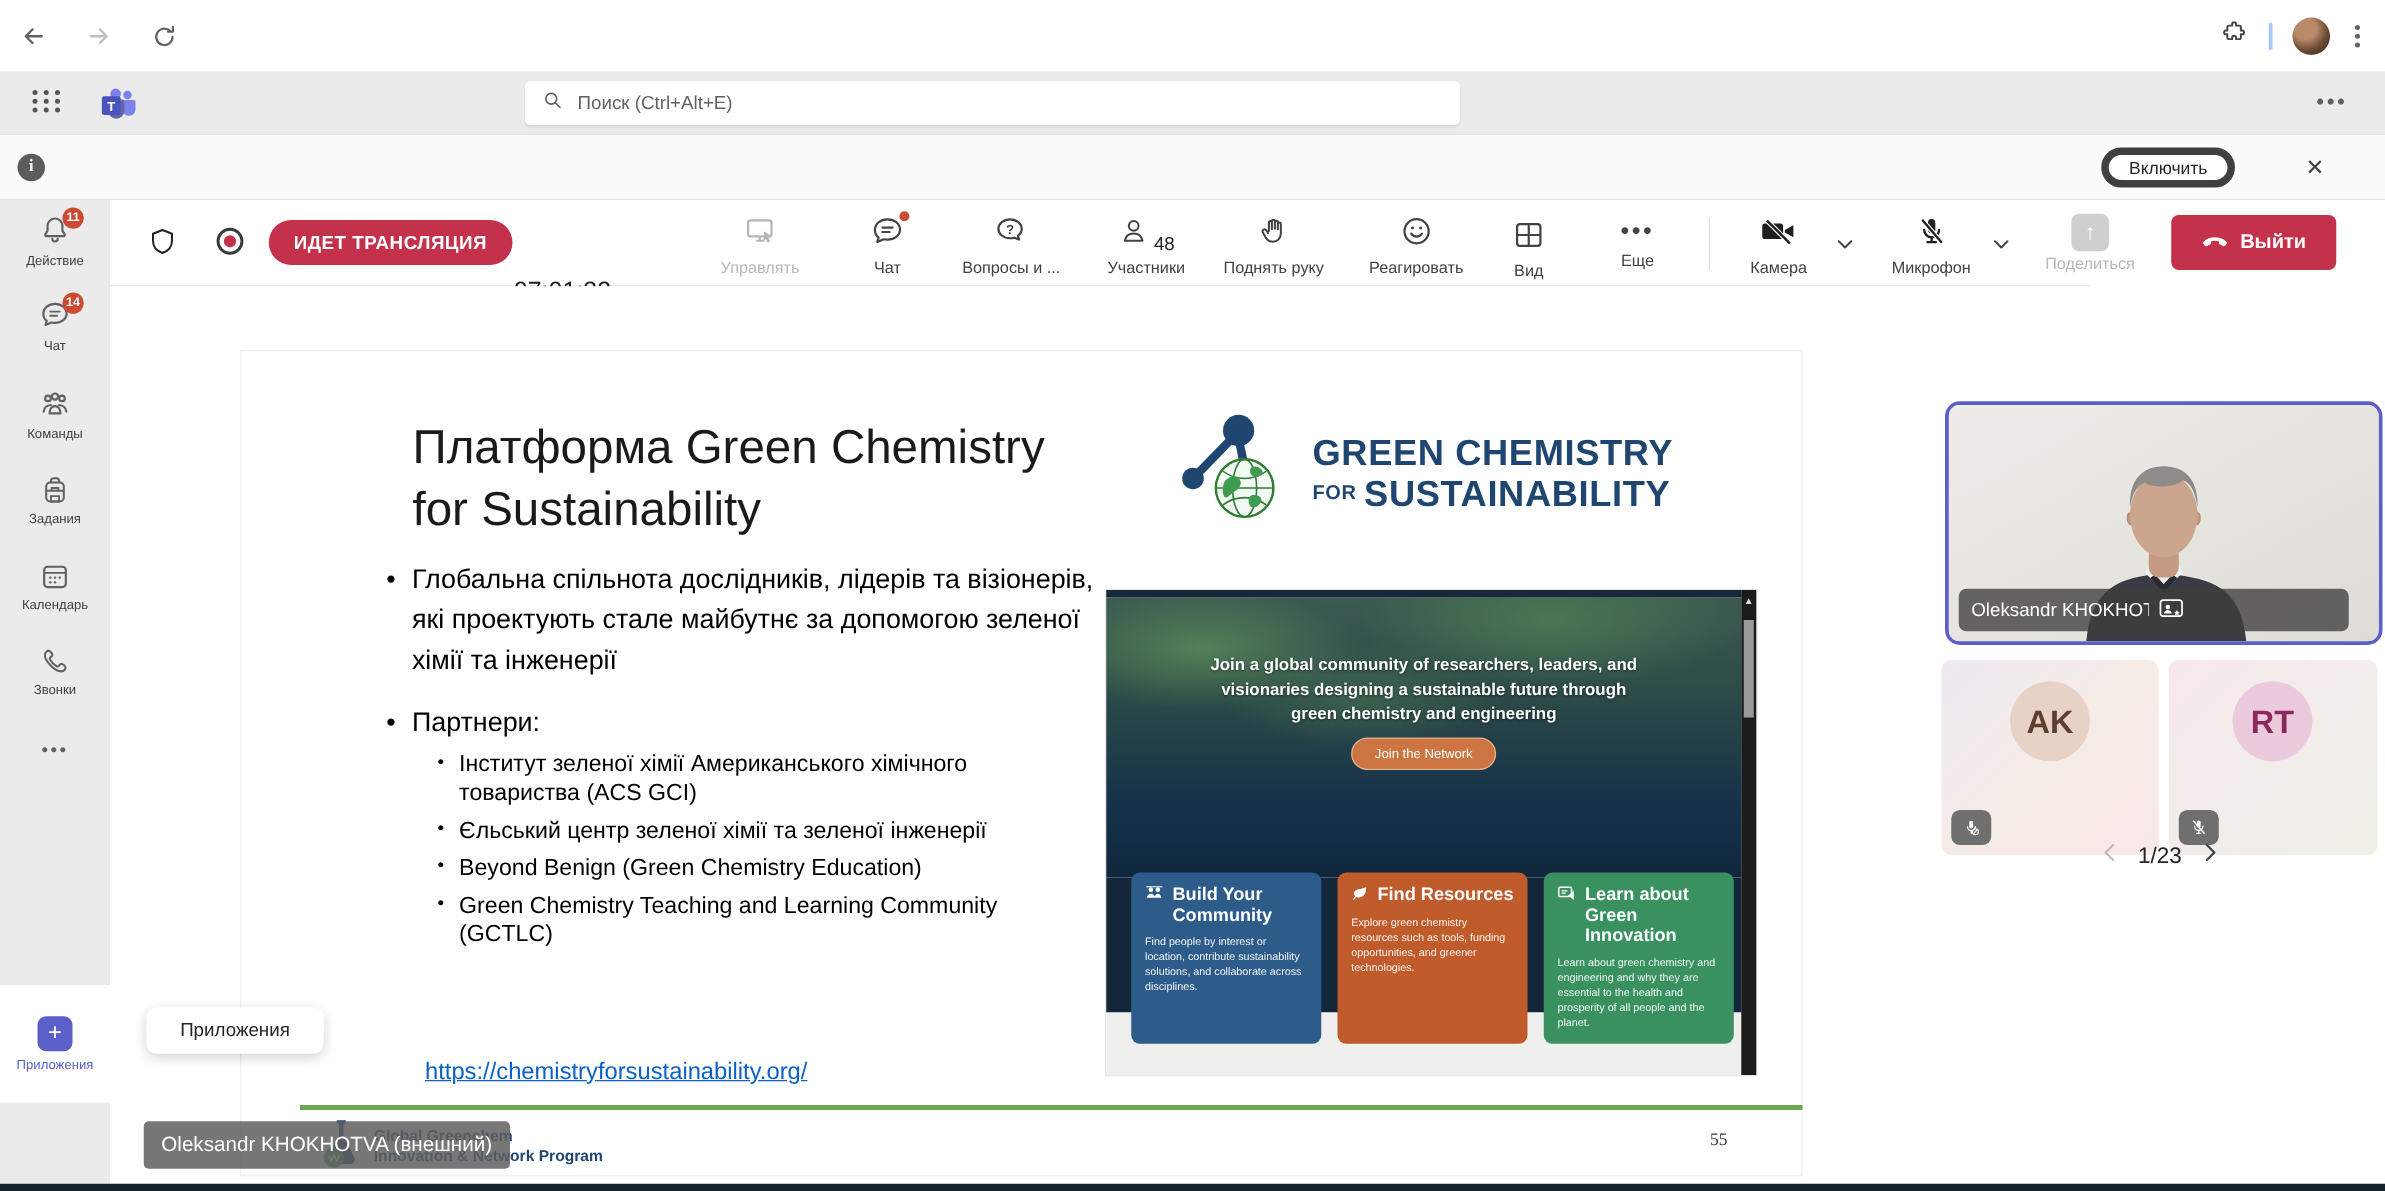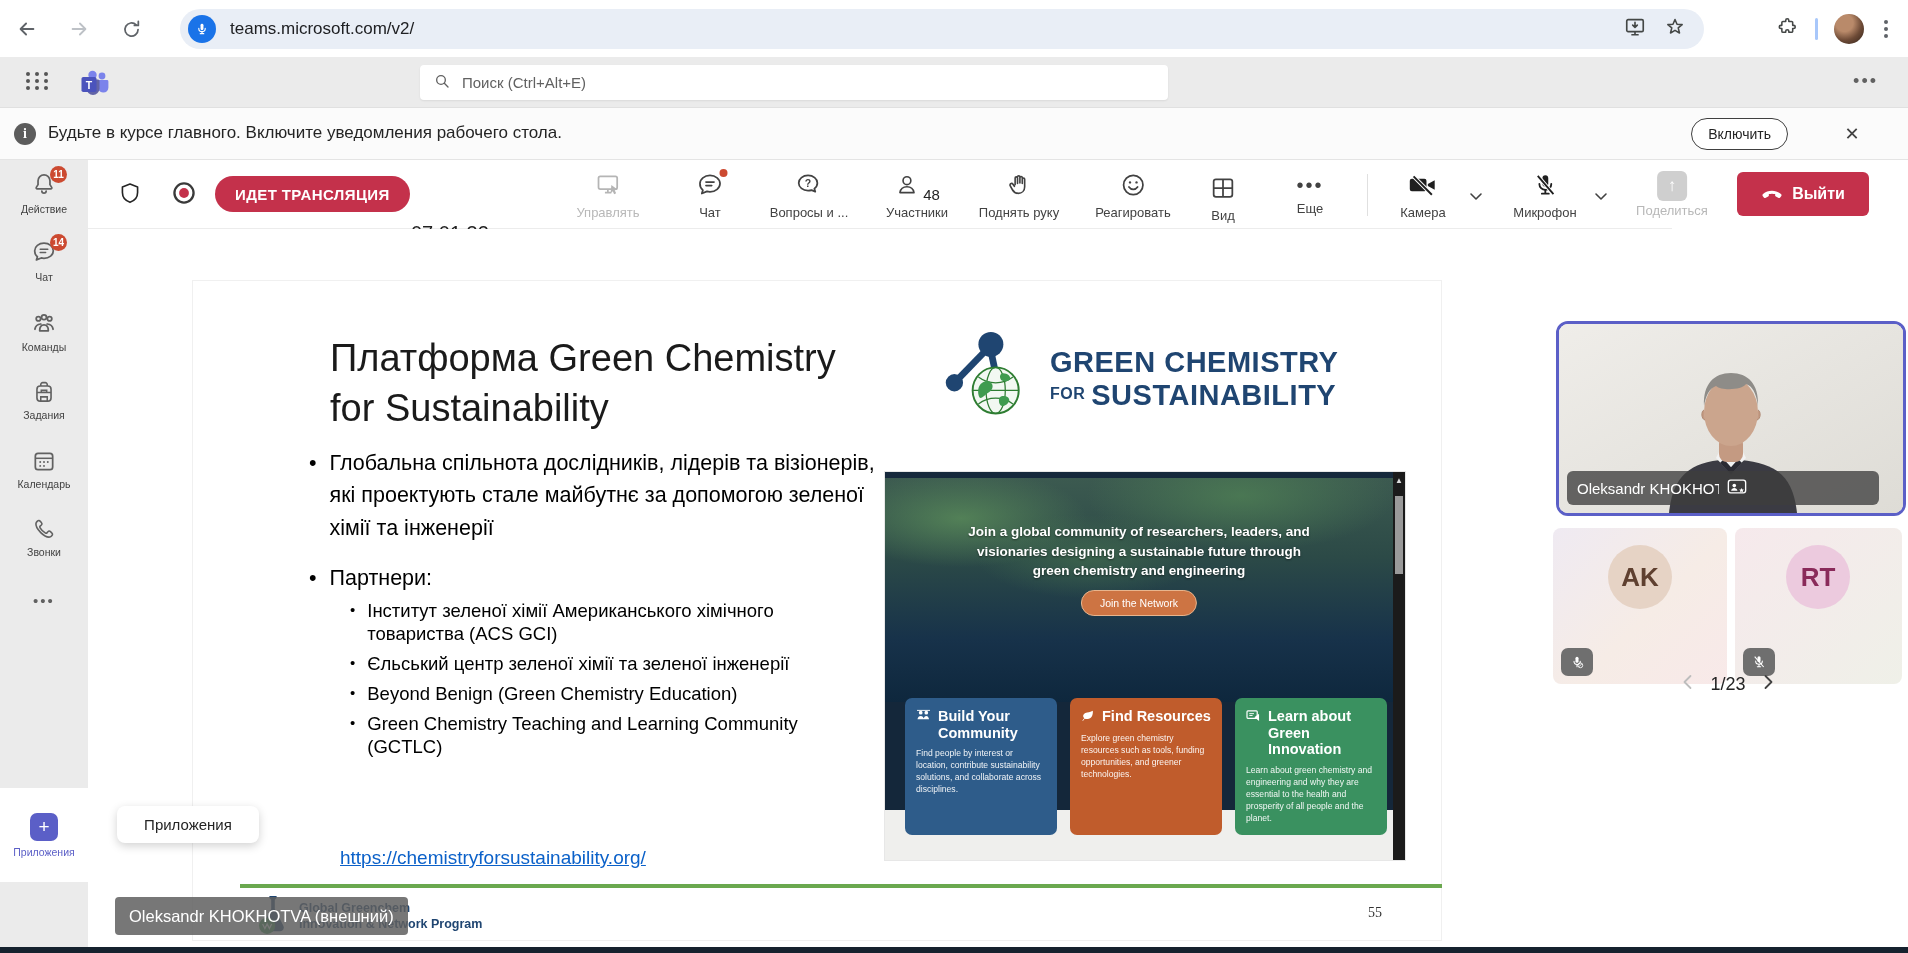--- a/index.html
+++ b/index.html
@@ -26,21 +26,21 @@
   .waffle i { width:4px; height:4px; border-radius:50%; background:#555; }
   .teams-logo { position:absolute; left:80px; top:12px; }
   .search-box { position:absolute; left:420px; top:8px; width:748px; height:35px; background:#fff; border-radius:4px; box-shadow:0 1px 2px rgba(0,0,0,.08); display:flex; align-items:center; }
   .search-box .ph { color:#616161; font-size:15px; margin-left:12px; }
   .teams-more { position:absolute; right:30px; top:14px; color:#616161; font-size:18px; letter-spacing:2px; cursor:pointer; }
 
   
   .banner { position:absolute; left:0; top:108px; width:1908px; height:52px; background:#fbfbfb; border-bottom:1px solid #e4e4e4; }
   .info-ico { position:absolute; left:14px; top:15px; width:22px; height:22px; border-radius:50%; background:#5c5c5c; color:#fff; font-size:14px; font-weight:bold; display:flex; align-items:center; justify-content:center; font-family:"Liberation Serif", serif; }
   .banner-text { position:absolute; left:48px; top:15px; font-size:17px; color:#242424; }
-  .banner-btn { position:absolute; right:120px; top:10px; height:32px; padding:0 16px; background:#fff; border:1px solid #404040; border-radius:16px; font-size:14px; color:#242424; display:flex; align-items:center; cursor:pointer; }
+  .banner-btn { position:absolute; right:120px; top:10px; height:32px; padding:0 16px; background:#fff; border:6px solid #404040; border-radius:16px; font-size:14px; color:#242424; display:flex; align-items:center; cursor:pointer; }
   .banner-close { position:absolute; right:42px; top:12px; width:28px; height:28px; display:flex; align-items:center; justify-content:center; font-size:18px; color:#424242; cursor:pointer; }
 
   
   .sidebar { position:absolute; left:0; top:160px; width:88px; height:787px; background:#ebebeb; }
   .side-item { position:absolute; left:0; width:88px; display:flex; flex-direction:column; align-items:center; cursor:pointer; }
   .side-item .lbl { font-size:10.5px; color:#424242; margin-top:3px; }
   .side-ico { position:relative; width:28px; height:28px; display:flex; align-items:center; justify-content:center; }
   .badge { position:absolute; top:-6px; right:-9px; min-width:17px; height:17px; border-radius:9px; background:#cc4a31; color:#fff; font-size:10px; font-weight:bold; display:flex; align-items:center; justify-content:center; padding:0 3px; }
   .side-dots { color:#616161; font-size:15px; letter-spacing:2px; }
   .apps-block { position:absolute; left:0; top:628px; width:88px; height:94px; background:#fff; display:flex; flex-direction:column; align-items:center; justify-content:center; cursor:pointer; }
@@ -141,44 +141,20 @@
       <svg width="22" height="22" viewBox="0 0 24 24">
           <path d="M5 12h13M13 6l6 6-6 6" fill="none" stroke="#bdc1c6" stroke-width="2" stroke-linecap="round" stroke-linejoin="round"></path>
         </svg>
     </div>
     <div class="nav-ico" style="left:116px">
       <svg width="21" height="21" viewBox="0 0 24 24">
           <path d="M19.5 12a7.5 7.5 0 11-2.2-5.3" fill="none" stroke="#5f6368" stroke-width="2" stroke-linecap="round"></path>
           <path d="M19.8 2.8v4.5h-4.5" fill="none" stroke="#5f6368" stroke-width="2" stroke-linecap="round" stroke-linejoin="round"></path>
         </svg>
     </div>
-    <div class="omnibox">
-      <div class="mic-badge">
-        <svg width="14" height="14" viewBox="0 0 24 24">
-            <rect x="9.5" y="3" width="5" height="11" rx="2.5" fill="#fff"></rect>
-            <path d="M6.5 11a5.5 5.5 0 0011 0" fill="none" stroke="#fff" stroke-width="2" stroke-linecap="round"></path>
-            <path d="M12 16.5V20M9 20h6" stroke="#fff" stroke-width="2" stroke-linecap="round"></path>
-          </svg>
-      </div>
-      <div class="url-text">teams.microsoft.com/v2/</div>
-      <div class="omni-right">
-        <span>
-          <svg width="22" height="22" viewBox="0 0 24 24">
-              <rect x="3" y="4" width="18" height="13" rx="1.5" fill="none" stroke="#444746" stroke-width="1.8"></rect>
-              <path d="M8 20.5h8M12 17v3.5" stroke="#444746" stroke-width="1.8"></path>
-              <path d="M12 7v5M9.5 10l2.5 2.5L14.5 10" fill="none" stroke="#444746" stroke-width="1.8" stroke-linecap="round" stroke-linejoin="round"></path>
-            </svg>
-        </span>
-        <span>
-          <svg width="22" height="22" viewBox="0 0 24 24">
-              <path d="M12 3.8l2.2 5.2 5.6.4-4.3 3.6 1.4 5.5L12 15.6l-4.9 2.9 1.4-5.5-4.3-3.6 5.6-.4z" fill="none" stroke="#444746" stroke-width="1.7" stroke-linejoin="round"></path>
-            </svg>
-        </span>
-      </div>
-    </div>
     <div class="ext-area">
       <span>
         <svg width="22" height="22" viewBox="0 0 24 24">
             <path d="M9.5 4.8a1.7 1.7 0 013.4 0V6h3a1.2 1.2 0 011.2 1.2v3h1.1a1.7 1.7 0 010 3.4H17.1v3a1.2 1.2 0 01-1.2 1.2h-3v-1.2a1.7 1.7 0 00-3.4 0V17.8h-3a1.2 1.2 0 01-1.2-1.2v-3H4.2a1.7 1.7 0 010-3.4H5.3v-3A1.2 1.2 0 016.5 6h3z" fill="none" stroke="#444746" stroke-width="1.7" stroke-linejoin="round"></path>
           </svg>
       </span>
       <span class="blue-divider"></span>
       <span class="avatar-chip"></span>
       <span class="kebab">
           <i></i>
@@ -217,21 +193,20 @@
             <path d="M15.5 15.5L21 21" stroke="#616161" stroke-width="2" stroke-linecap="round"></path>
           </svg>
       </span>
       <span class="ph">Поиск (Ctrl+Alt+E)</span>
     </div>
     <div class="teams-more">•••</div>
   </div>
 
   <div class="banner">
     <div class="info-ico">i</div>
-    <div class="banner-text">Будьте в курсе главного. Включите уведомления рабочего стола.</div>
     <div class="banner-btn">Включить</div>
     <div class="banner-close">✕</div>
   </div>
 
   <div class="sidebar">
     <div class="side-item" style="top:12px">
       <span class="side-ico">
           <span>
         <svg width="26" height="26" viewBox="0 0 24 24">
               <path d="M12 3.5a5.5 5.5 0 015.5 5.5v3.6l1.6 2.5c.4.6-.1 1.4-.8 1.4H5.7c-.7 0-1.2-.8-.8-1.4l1.6-2.5V9A5.5 5.5 0 0112 3.5z" fill="none" stroke="#616161" stroke-width="1.6" stroke-linejoin="round"></path>

